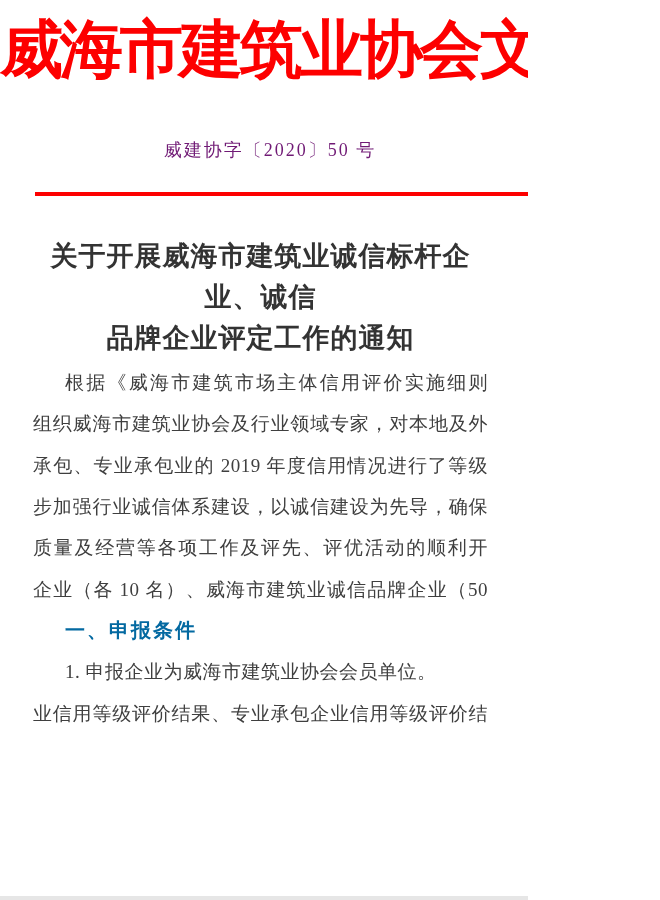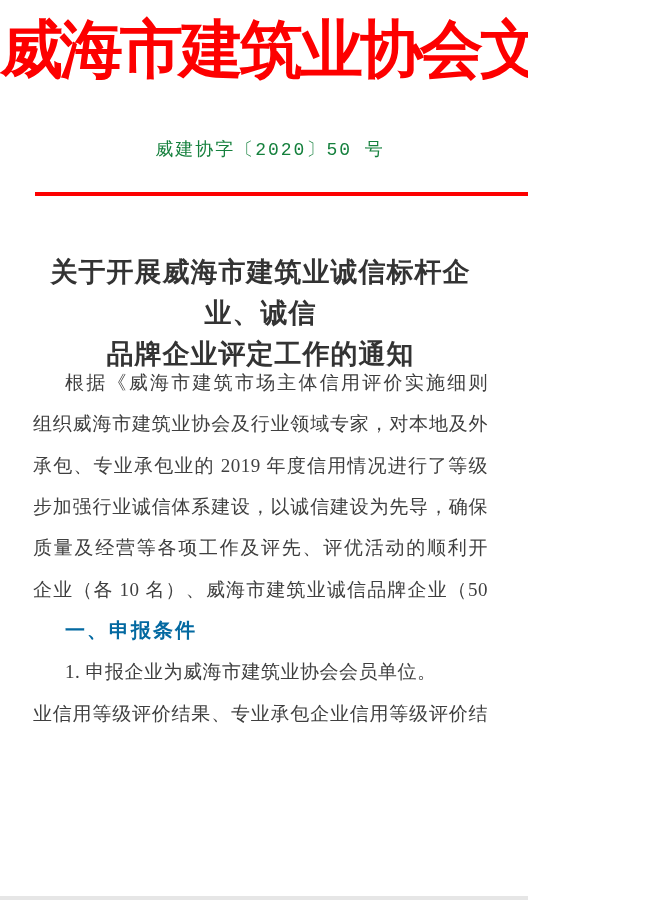--- a/index.html
+++ b/index.html
@@ -27,34 +27,33 @@
     white-space:nowrap;
   }
   
   .doc-number{
     position:absolute;
     top:138px;left:12px;right:0;
     text-align:center;
     font-size:18px;
     line-height:24px;
     letter-spacing:2px;
-    color:#15803d;
-    font-family:Liberation Mono, monospace;
+    color:#701a75;
   }
   
   .red-line{
     position:absolute;
     top:192px;left:35px;
     width:582px;height:4px;
     background:#fd0000;
   }
   
   .doc-title{
     position:absolute;
-    top:252px;left:33px;right:40px;
+    top:236px;left:33px;right:40px;
     text-align:center;
     font-size:27px;
     line-height:41px;
     font-weight:600;
     color:#333333;
     letter-spacing:1px;
   }
   
   .body-block{
     position:absolute;

